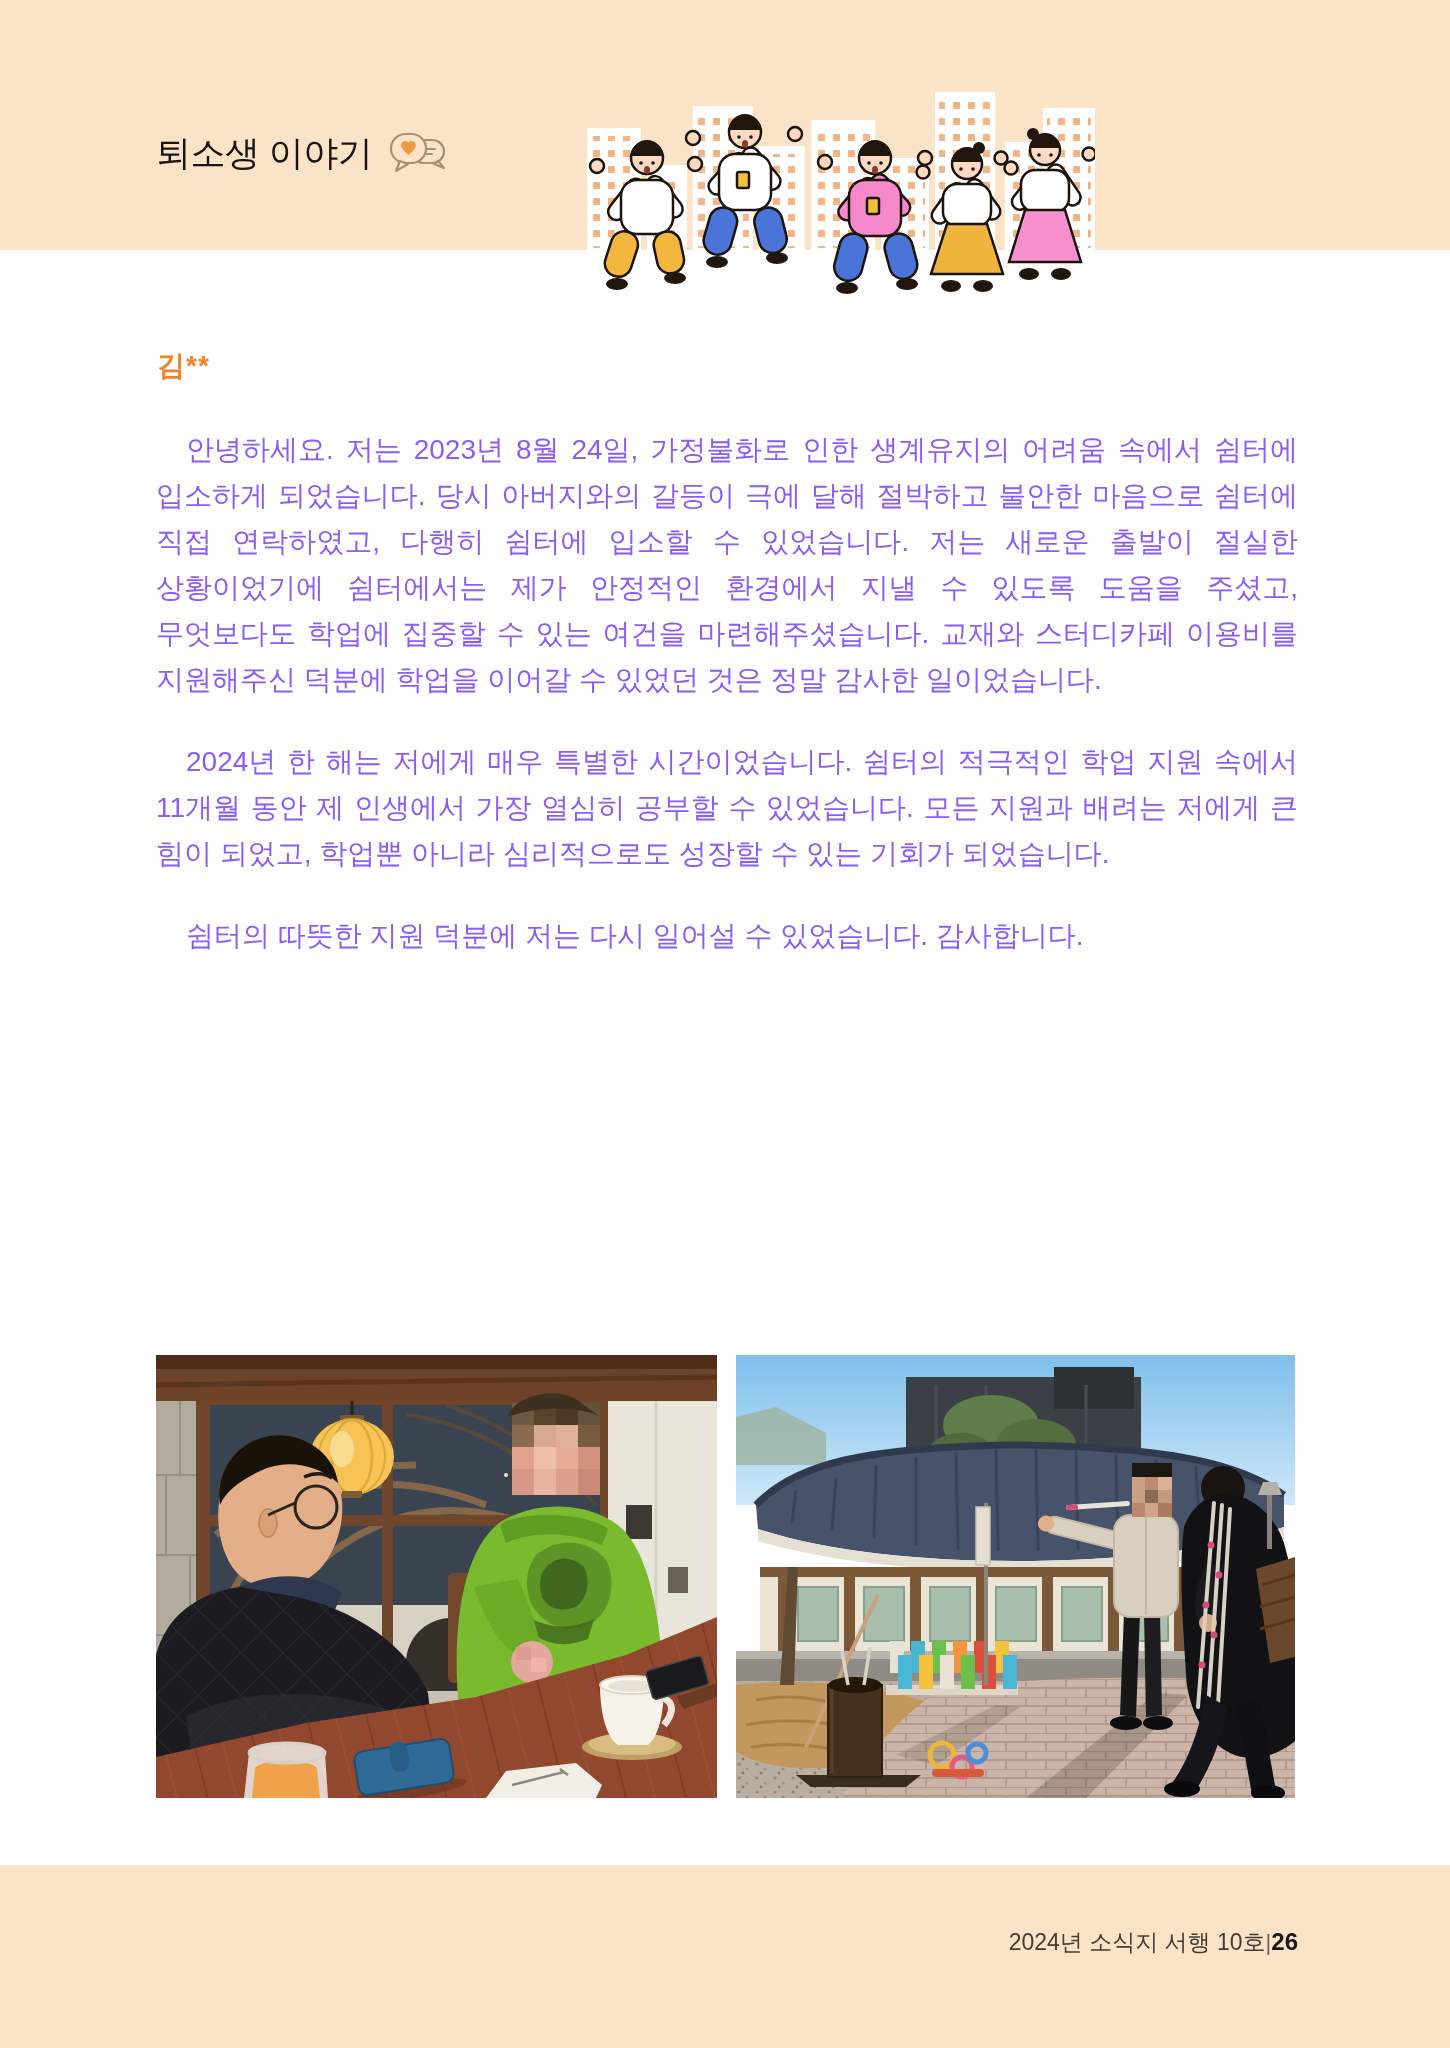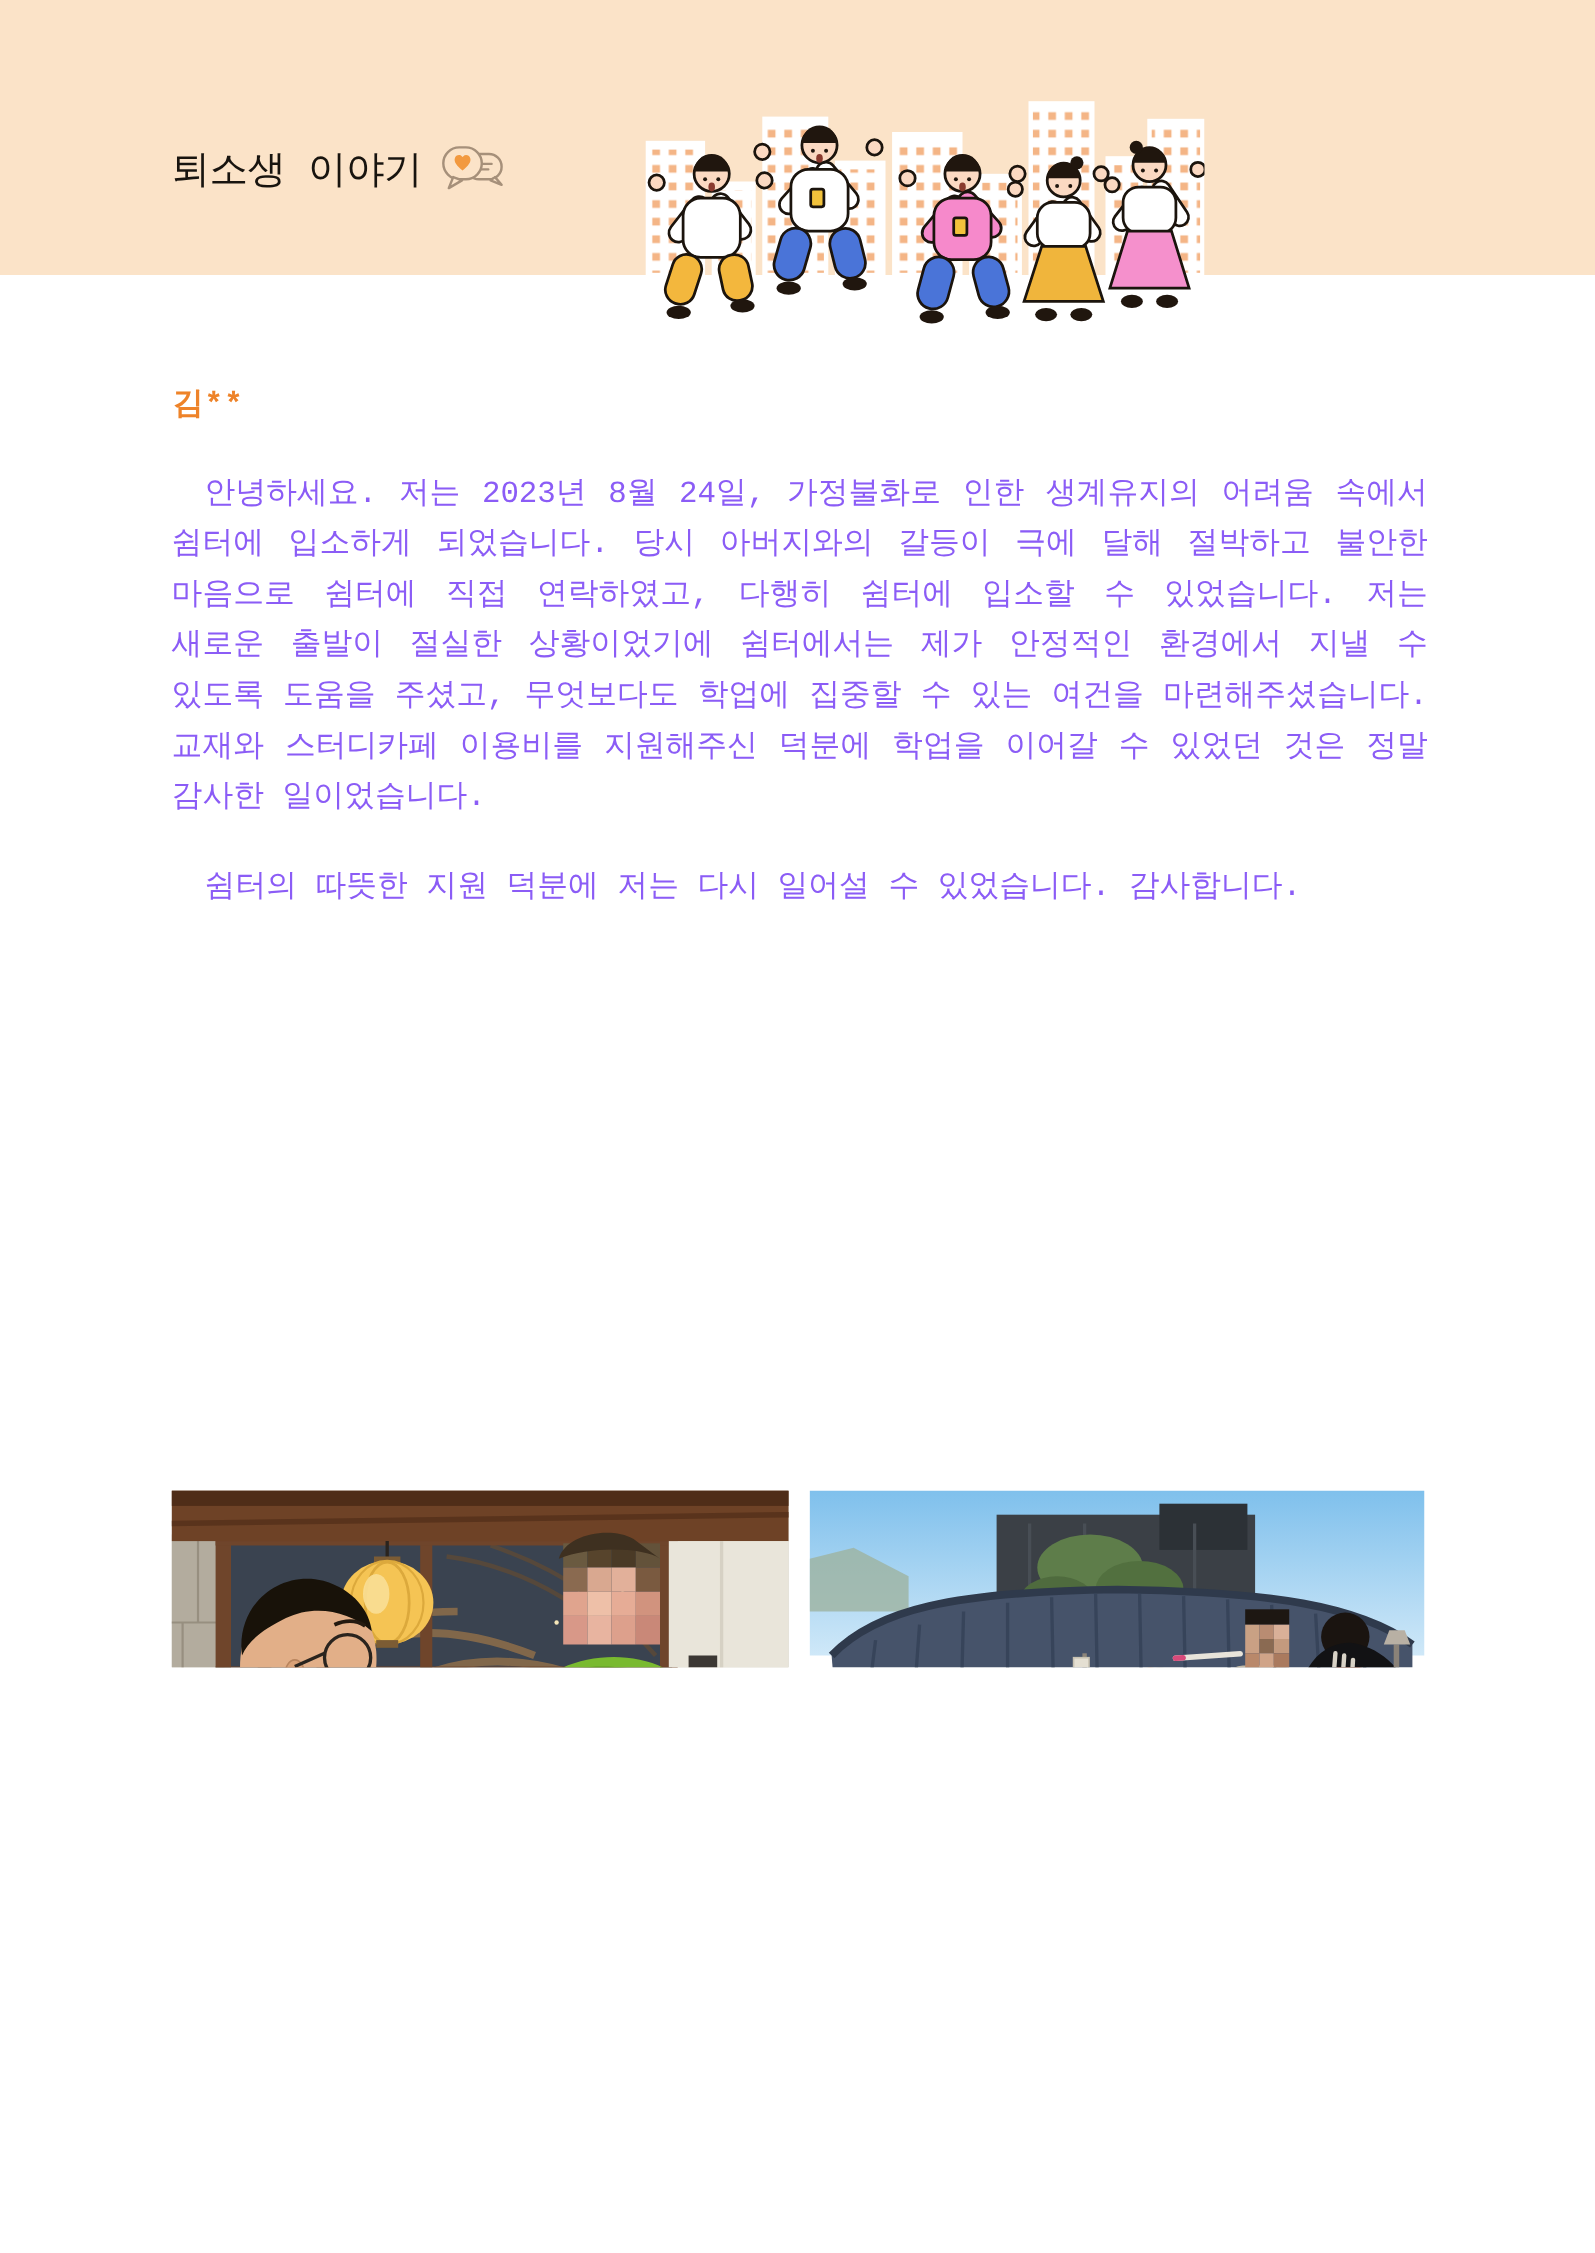--- a/index.html
+++ b/index.html
@@ -1,17 +1,17 @@
 <!DOCTYPE html>
 <html lang="ko"><head>
 <meta charset="utf-8">
 <style>
   html,body{margin:0;padding:0;background:#ffffff;}
-  .page{position:relative;width:1450px;height:1516px;background:#fff;overflow:hidden;
-        font-family:Liberation Mono, monospace;color:#1f1e1c;}
+  .page{position:relative;width:1450px;height:2048px;background:#fff;overflow:hidden;
+        font-family:Liberation Sans, sans-serif;color:#1f1e1c;}
   .band-top{position:absolute;left:0;top:0;width:100%;height:250px;background:#fbe3c8;}
   .band-bottom{position:absolute;left:0;top:1865px;width:100%;height:183px;background:#fbe3c8;}
   .header-row{position:absolute;left:156px;top:130px;display:flex;align-items:center;gap:16px;}
   .page-title{font-size:35px;font-weight:500;color:#18140f;letter-spacing:-0.5px;}
   .illustration{position:absolute;left:575px;top:50px;width:520px;height:255px;}
   .author{position:absolute;left:157px;top:347px;font-size:28px;font-weight:700;color:#ee8329;letter-spacing:1px;}
   .article{position:absolute;left:156px;top:427px;width:1142px;font-size:28px;line-height:46px;
            text-align:justify;word-break:keep-all;color:#8b5cf6;}
   .article p{margin:0 0 36px 0;text-indent:30px;}
   .photos{position:absolute;left:156px;top:1355px;display:flex;gap:19px;}
@@ -162,20 +162,21 @@
         <path d="M12 29 l-4 10 l12 -7 z" stroke-linejoin="round"></path>
       </g>
       <path d="M20.5 23 C15 18.5 12.5 15 13.5 11.8 C14.4 9 17.8 8 20 10.2 L20.5 10.8 L21 10.2 C23.2 8 26.6 9 27.5 11.8 C28.5 15 26 18.5 20.5 23 Z" fill="#f2993f" stroke="none"></path>
     </svg>
   </div>
 
   <div class="author">김**</div>
 
   <div class="article">
     <p>안녕하세요. 저는 2023년 8월 24일, 가정불화로 인한 생계유지의 어려움 속에서 쉼터에 입소하게 되었습니다. 당시 아버지와의 갈등이 극에 달해 절박하고 불안한 마음으로 쉼터에 직접 연락하였고, 다행히 쉼터에 입소할 수 있었습니다. 저는 새로운 출발이 절실한 상황이었기에 쉼터에서는 제가 안정적인 환경에서 지낼 수 있도록 도움을 주셨고, 무엇보다도 학업에 집중할 수 있는 여건을 마련해주셨습니다. 교재와 스터디카페 이용비를 지원해주신 덕분에 학업을 이어갈 수 있었던 것은 정말 감사한 일이었습니다.</p>
+    <p>2024년 한 해는 저에게 매우 특별한 시간이었습니다. 쉼터의 적극적인 학업 지원 속에서 11개월 동안 제 인생에서 가장 열심히 공부할 수 있었습니다. 모든 지원과 배려는 저에게 큰 힘이 되었고, 학업뿐 아니라 심리적으로도 성장할 수 있는 기회가 되었습니다.</p>
     <p>쉼터의 따뜻한 지원 덕분에 저는 다시 일어설 수 있었습니다. 감사합니다.</p>
   </div>
 
   <div class="photos">
 
     <svg class="photo" width="561" height="443" viewBox="0 0 561 443" aria-hidden="true">
       <defs>
         <pattern id="quilt1" width="30" height="30" patternUnits="userSpaceOnUse" patternTransform="rotate(45)">
           <path d="M0 0H30M0 0V30" stroke="#35353d" stroke-width="2"></path>
         </pattern>

